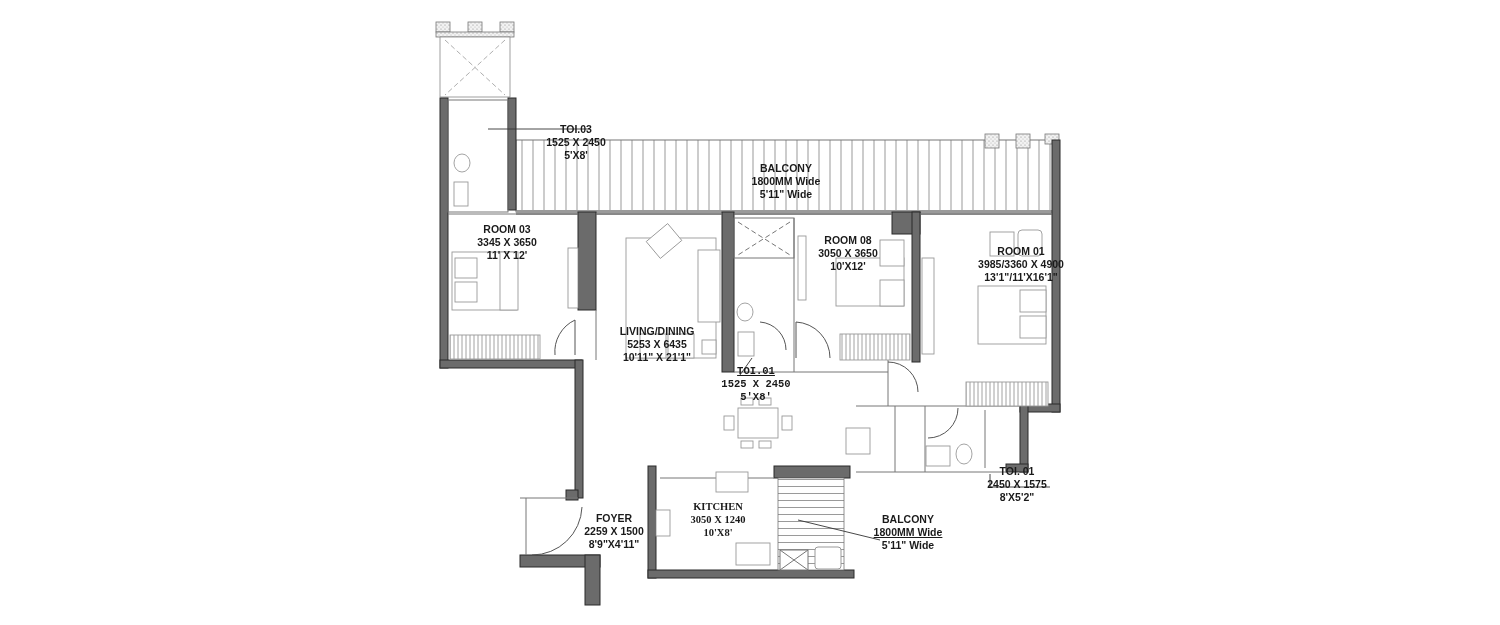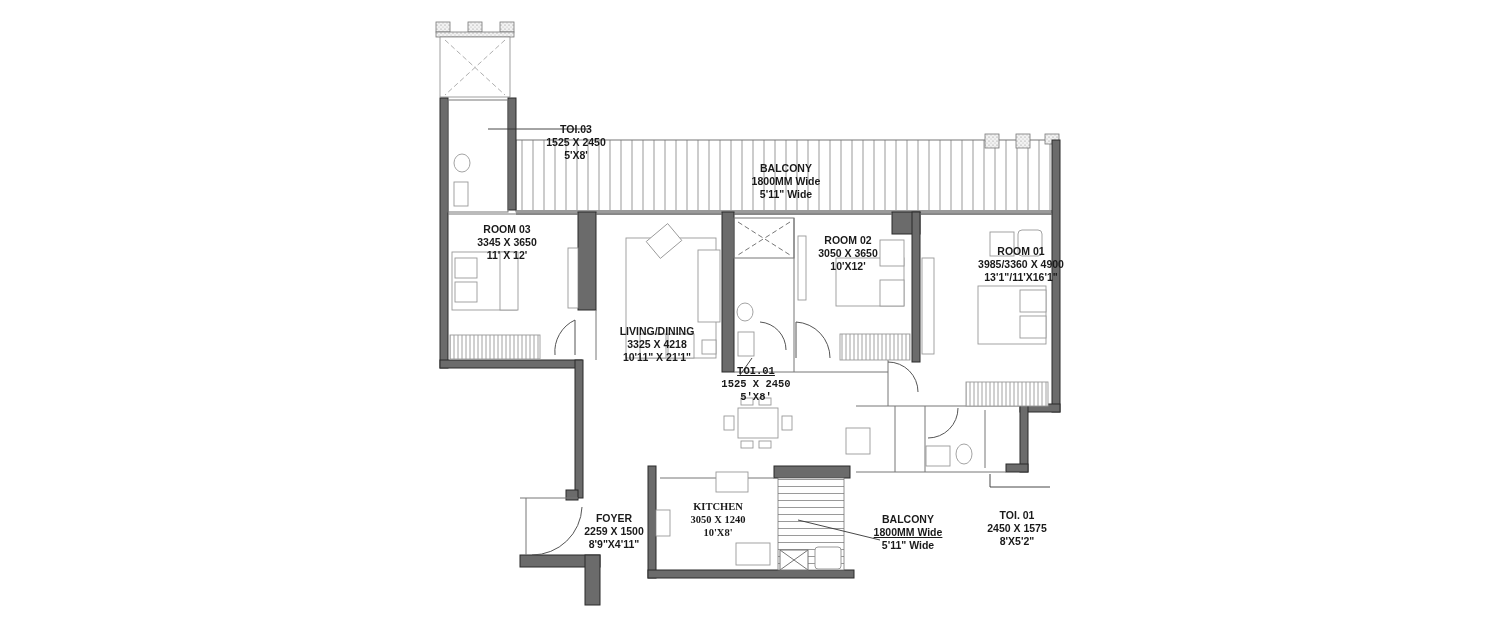--- a/index.html
+++ b/index.html
@@ -196,43 +196,43 @@
 </div>
 
 <div class="lbl" style="left:507px;top:223px;">
   <span>ROOM 03</span>
   <span>3345 X 3650</span>
   <span>11' X 12'</span>
 </div>
 
 <div class="lbl" style="left:657px;top:277px;margin-top:48px;">
   <span>LIVING/DINING</span>
-  <span>3325 X 4218</span>
+  <span>5253 X 6435</span>
   <span>10'11" X 21'1"</span>
 </div>
 
 <div class="lbl" style="left:848px;top:234px;">
-  <span>ROOM 02</span>
+  <span>ROOM 08</span>
   <span>3050 X 3650</span>
   <span>10'X12'</span>
 </div>
 
 <div class="lbl" style="left:1021px;top:245px;">
   <span>ROOM 01</span>
   <span>3985/3360 X 4900</span>
   <span>13'1"/11'X16'1"</span>
 </div>
 
 <div class="lbl" style="left:756px;top:365px;font-family:Liberation Mono, monospace;">
   <span class="ul">TOI.01</span>
   <span>1525 X 2450</span>
   <span>5'X8'</span>
 </div>
 
-<div class="lbl" style="left:1017px;top:509px;">
+<div class="lbl" style="left:1017px;top:465px;">
   <span>TOI. 01</span>
   <span>2450 X 1575</span>
   <span>8'X5'2"</span>
 </div>
 
 <div class="lbl" style="left:718px;top:500px;font-family:Liberation Serif, serif;">
   <span>KITCHEN</span>
   <span>3050 X 1240</span>
   <span>10'X8'</span>
 </div>

